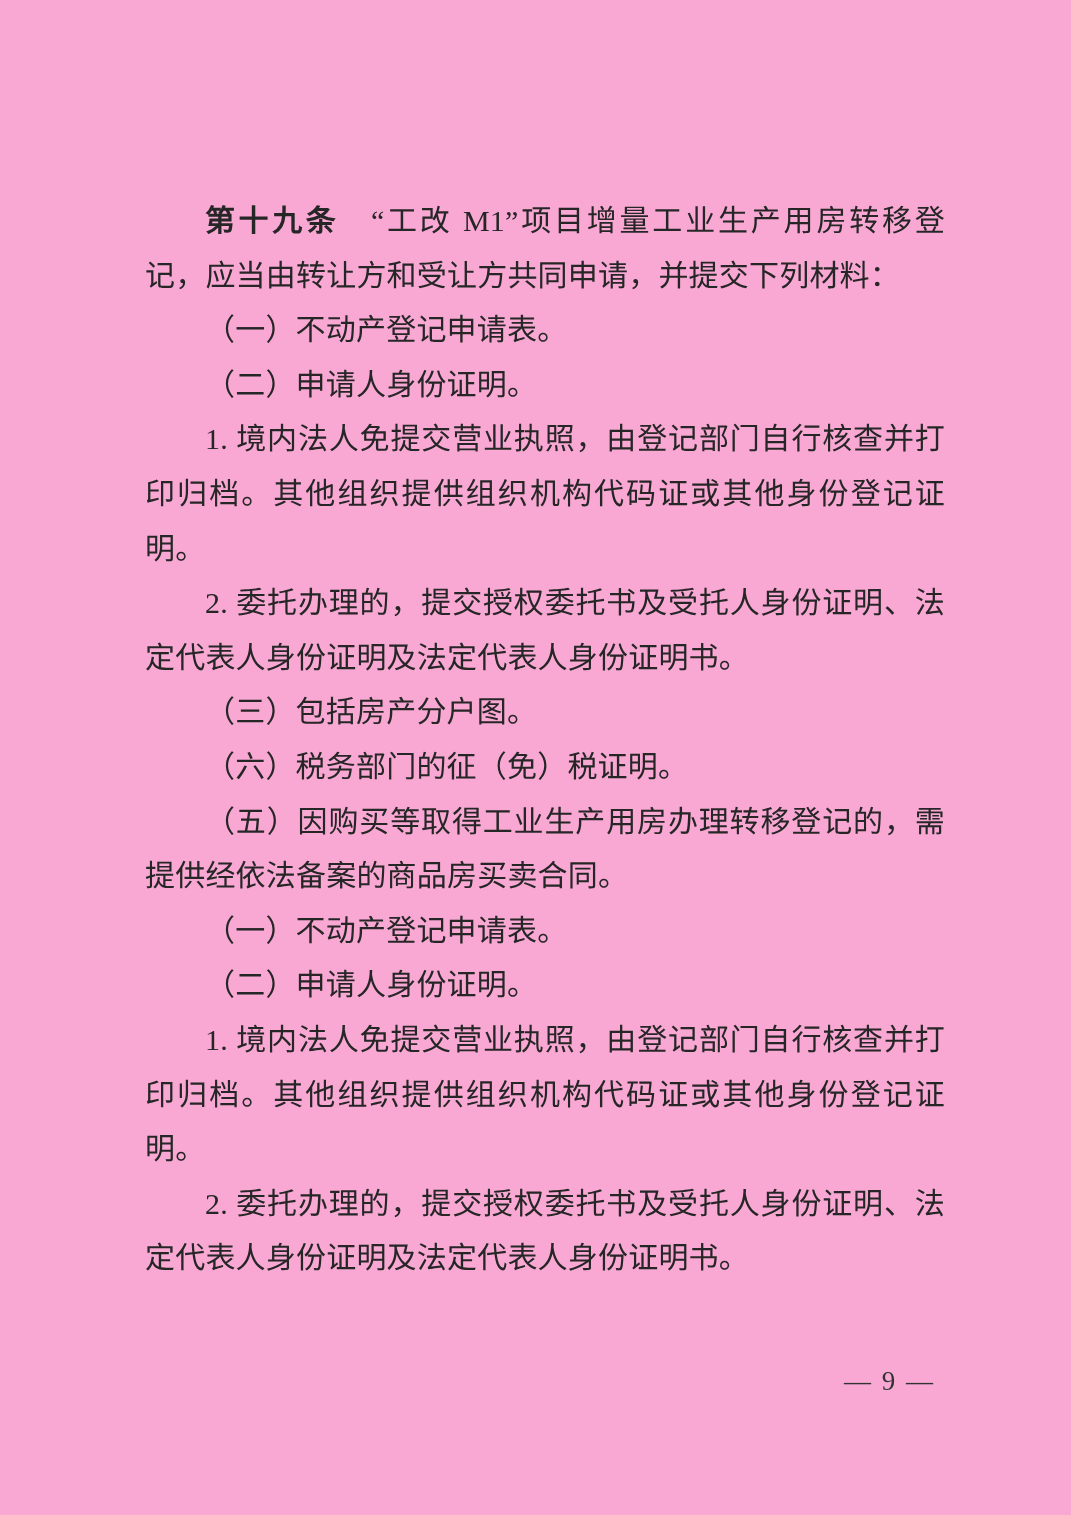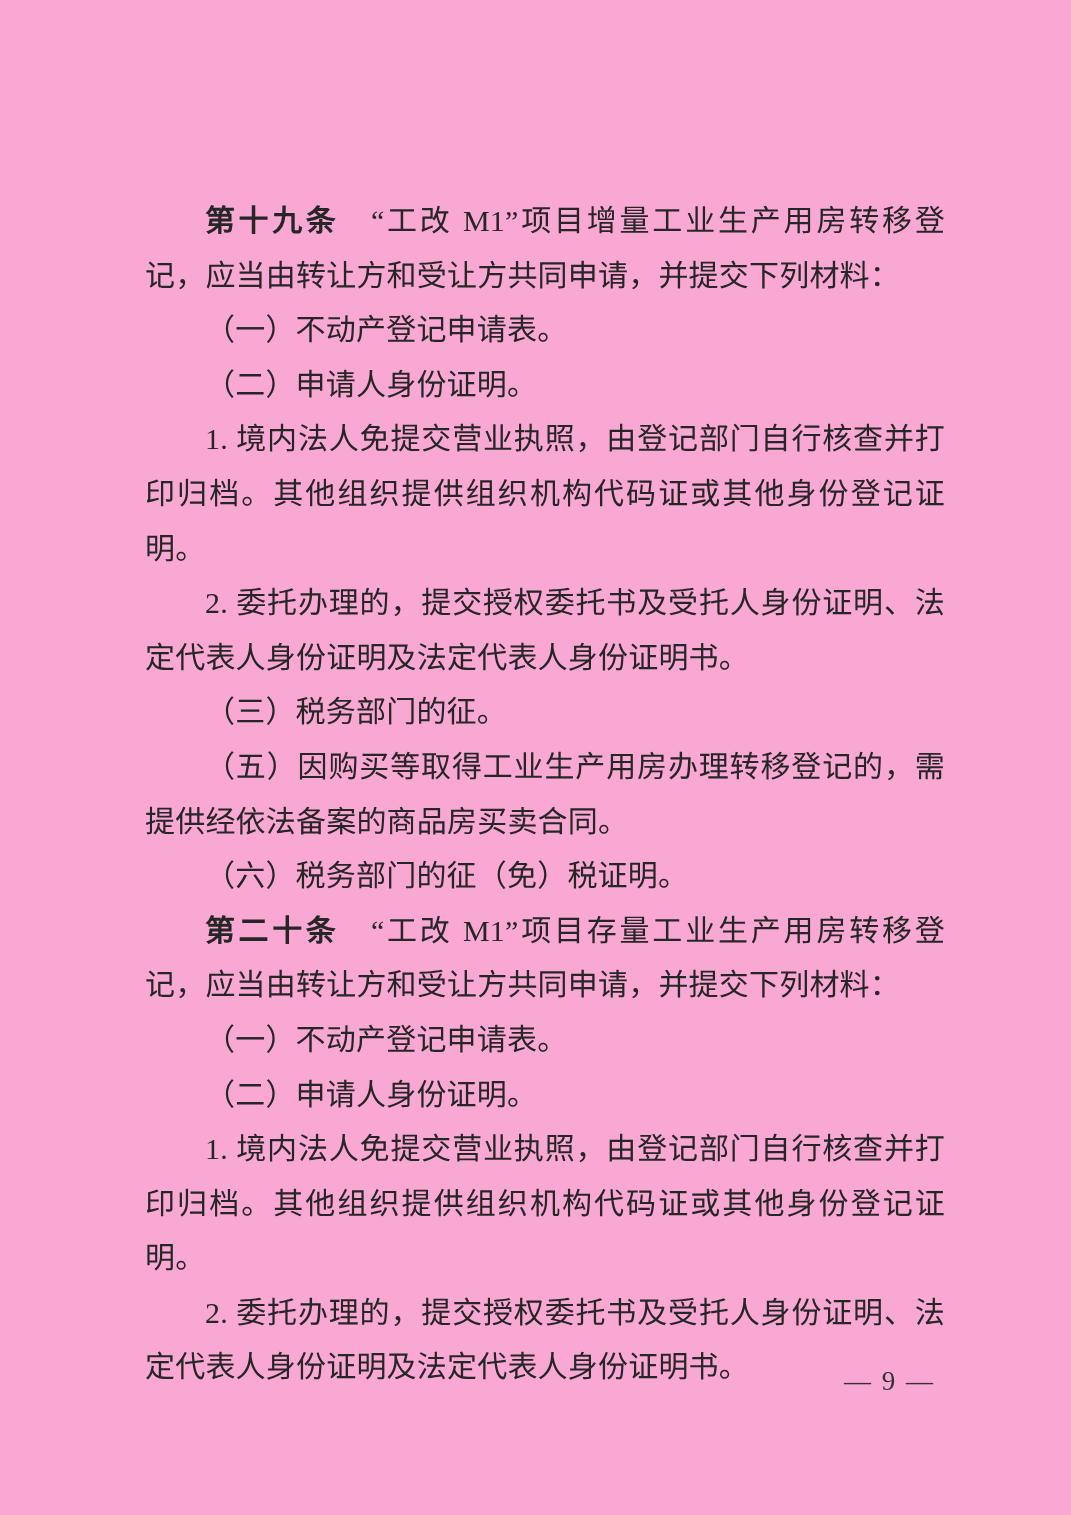--- a/index.html
+++ b/index.html
@@ -58,28 +58,27 @@
     <p class="para"><span class="article-no">第十九条</span><span>“工改 M1”项目增量工业生产用房转移登记，应当由转让方和受让方共同申请，并提交下列材料：</span></p>
 
     <p class="para">（一）不动产登记申请表。</p>
 
     <p class="para">（二）申请人身份证明。</p>
 
     <p class="para">1. 境内法人免提交营业执照，由登记部门自行核查并打印归档。其他组织提供组织机构代码证或其他身份登记证明。</p>
 
     <p class="para">2. 委托办理的，提交授权委托书及受托人身份证明、法定代表人身份证明及法定代表人身份证明书。</p>
 
-    <p class="para">（三）税务部门的征。</p>
+    <p class="para">（三）包括房产分户图。</p>
 
+
+    <p class="para">（六）税务部门的征（免）税证明。</p>
 
     <p class="para">（五）因购买等取得工业生产用房办理转移登记的，需提供经依法备案的商品房买卖合同。</p>
 
-    <p class="para">（六）税务部门的征（免）税证明。</p>
-
-    <p class="para"><span class="article-no">第二十条</span><span>“工改 M1”项目存量工业生产用房转移登记，应当由转让方和受让方共同申请，并提交下列材料：</span></p>
 
     <p class="para">（一）不动产登记申请表。</p>
 
     <p class="para">（二）申请人身份证明。</p>
 
     <p class="para">1. 境内法人免提交营业执照，由登记部门自行核查并打印归档。其他组织提供组织机构代码证或其他身份登记证明。</p>
 
     <p class="para">2. 委托办理的，提交授权委托书及受托人身份证明、法定代表人身份证明及法定代表人身份证明书。</p>
 
   </div>

